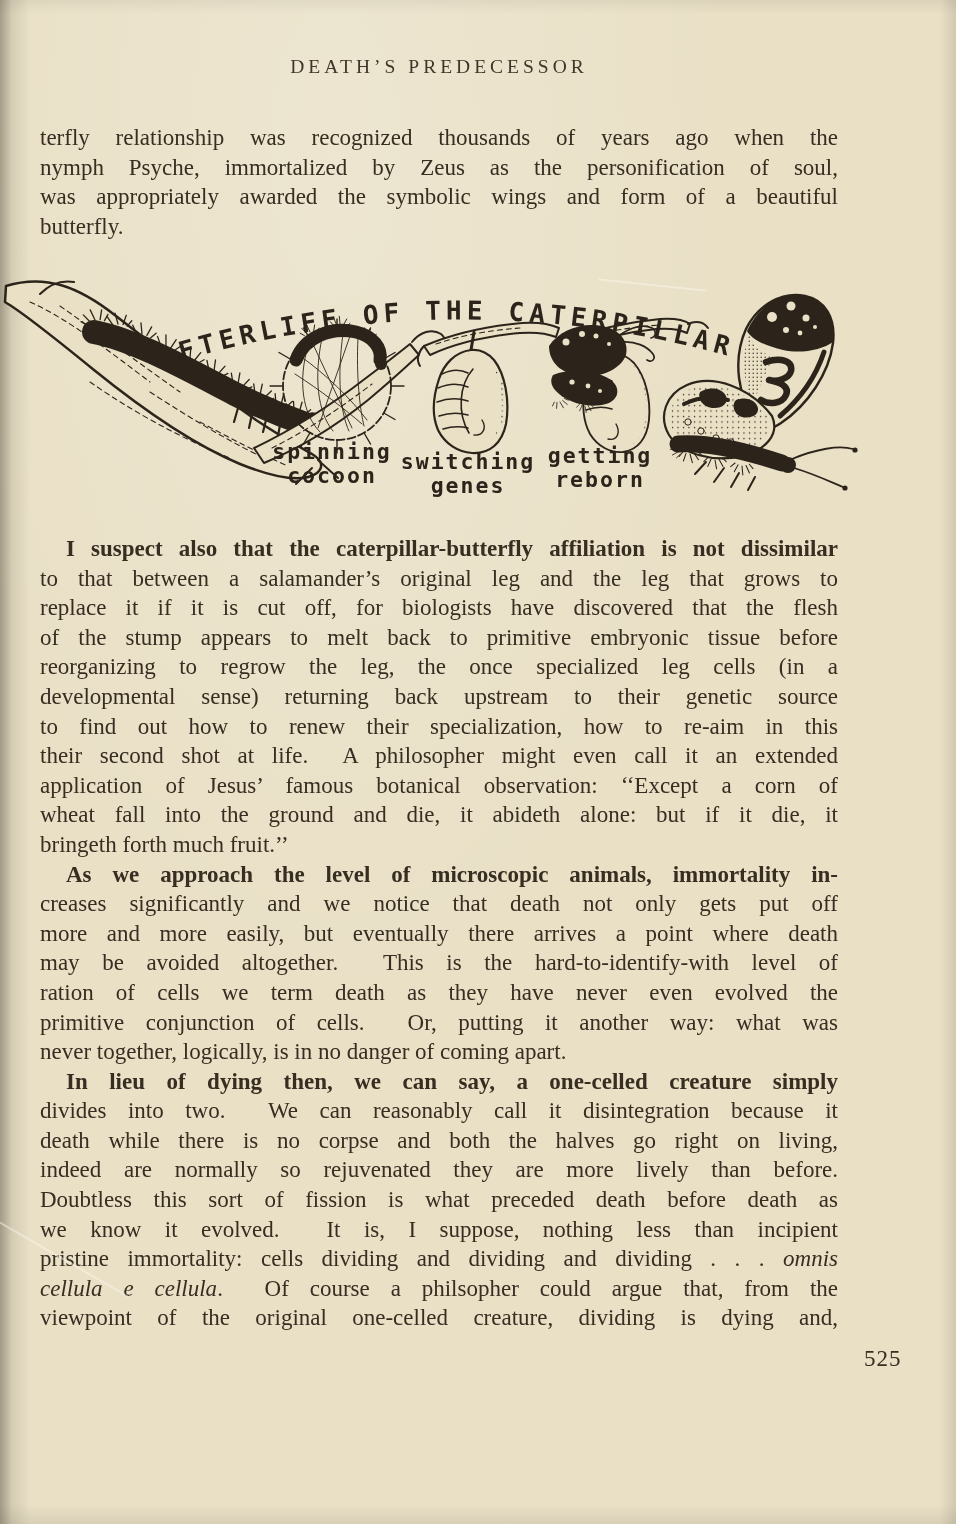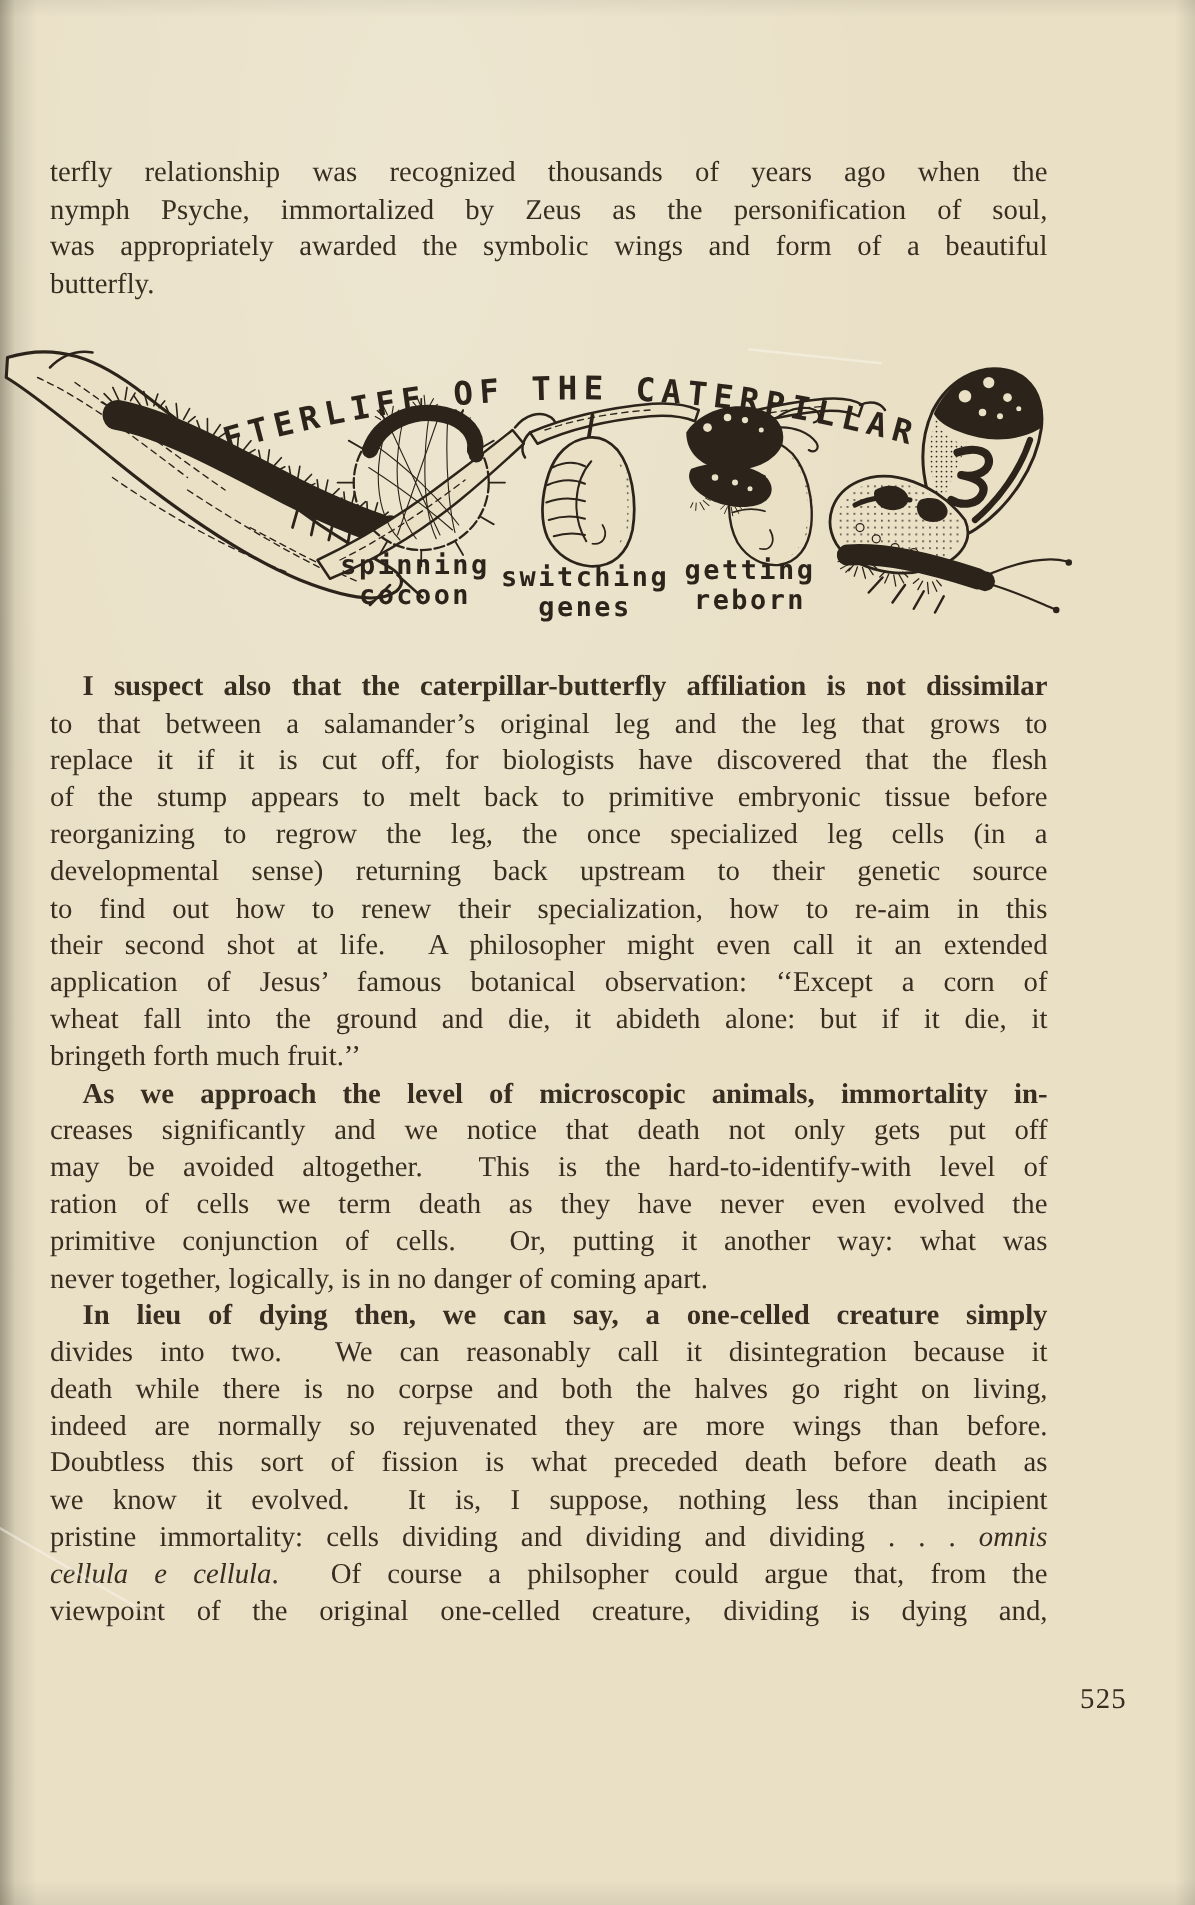--- a/index.html
+++ b/index.html
@@ -44,20 +44,21 @@
   .crease{position:absolute;height:2px;border-radius:2px;background:rgba(252,249,240,0.45);}
   .crease1{left:598px;top:284px;width:108px;transform:rotate(6deg);}
   .crease2{left:-12px;top:1258px;width:150px;transform:rotate(30deg);}
   i{font-style:italic;}
 </style>
 </head>
 <body>
 
 <div class="page">
 
+  <div class="running-head">DEATH’S PREDECESSOR</div>
 
   <div class="textblock p1">
       <div class="line">terfly relationship was recognized thousands of years ago when the</div>
       <div class="line">nymph Psyche, immortalized by Zeus as the personification of soul,</div>
       <div class="line">was appropriately awarded the symbolic wings and form of a beautiful</div>
       <div class="line end">butterfly.</div>
     </div>
 
   <svg class="illustration" viewBox="0 0 956 250">
     <defs>
@@ -232,30 +233,31 @@
         <div class="line">developmental sense) returning back upstream to their genetic source</div>
         <div class="line">to find out how to renew their specialization, how to re-aim in this</div>
         <div class="line">their second shot at life.&nbsp; A philosopher might even call it an extended</div>
         <div class="line">application of Jesus’ famous botanical observation: ‘‘Except a corn of</div>
         <div class="line">wheat fall into the ground and die, it abideth alone: but if it die, it</div>
         <div class="line end">bringeth forth much fruit.’’</div>
       </div>
     <div>
         <div class="line indent">As we approach the level of microscopic animals, immortality in-</div>
         <div class="line">creases significantly and we notice that death not only gets put off</div>
+        <div class="line">more and more easily, but eventually there arrives a point where death</div>
         <div class="line">may be avoided altogether.&nbsp; This is the hard-to-identify-with level of</div>
         <div class="line">ration of cells we term death as they have never even evolved the</div>
         <div class="line">primitive conjunction of cells.&nbsp; Or, putting it another way: what was</div>
         <div class="line end">never together, logically, is in no danger of coming apart.</div>
       </div>
     <div>
         <div class="line indent">In lieu of dying then, we can say, a one-celled creature simply</div>
         <div class="line">divides into two.&nbsp; We can reasonably call it disintegration because it</div>
         <div class="line">death while there is no corpse and both the halves go right on living,</div>
-        <div class="line">indeed are normally so rejuvenated they are more wings than before.</div>
+        <div class="line">indeed are normally so rejuvenated they are more lively than before.</div>
         <div class="line">Doubtless this sort of fission is what preceded death before death as</div>
         <div class="line">we know it evolved.&nbsp; It is, I suppose, nothing less than incipient</div>
         <div class="line">pristine immortality: cells dividing and dividing and dividing .&nbsp;.&nbsp;. <i>omnis</i></div>
         <div class="line"><i>cellula e cellula</i>.&nbsp; Of course a philsopher could argue that, from the</div>
         <div class="line">viewpoint of the original one-celled creature, dividing is dying and,</div>
       </div>
   </div>
 
   <div class="pagenum">525</div>
 

